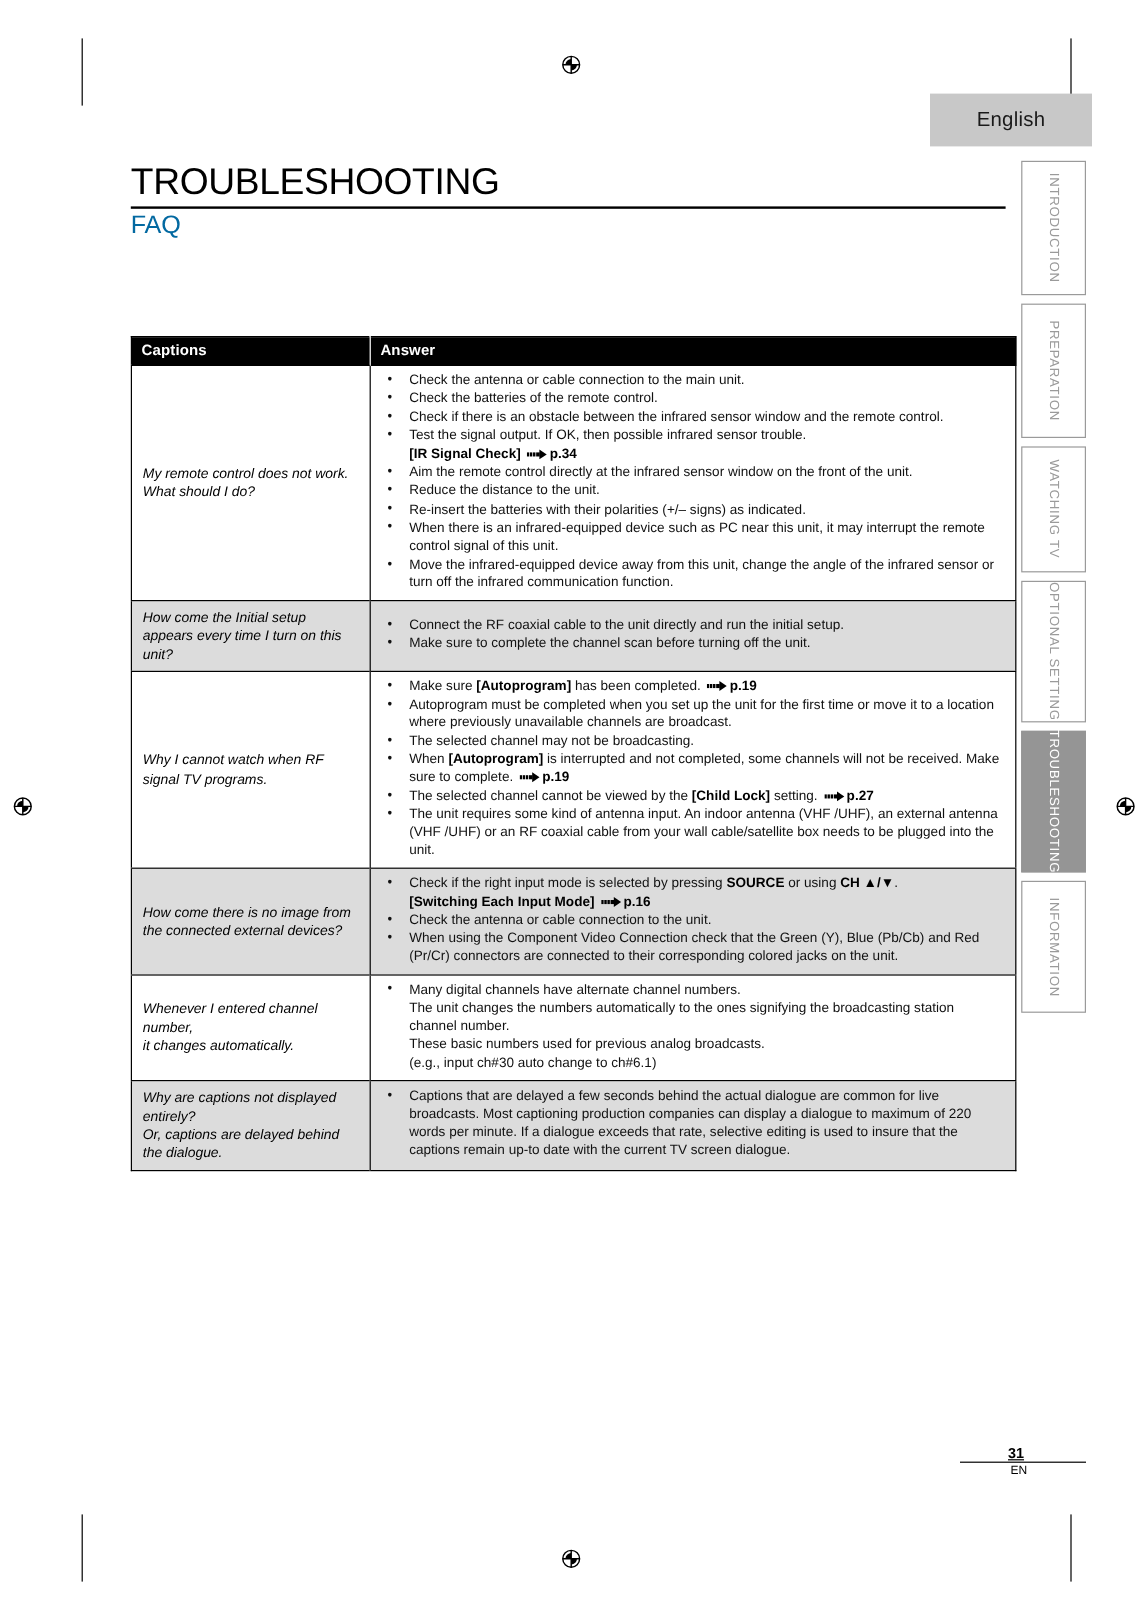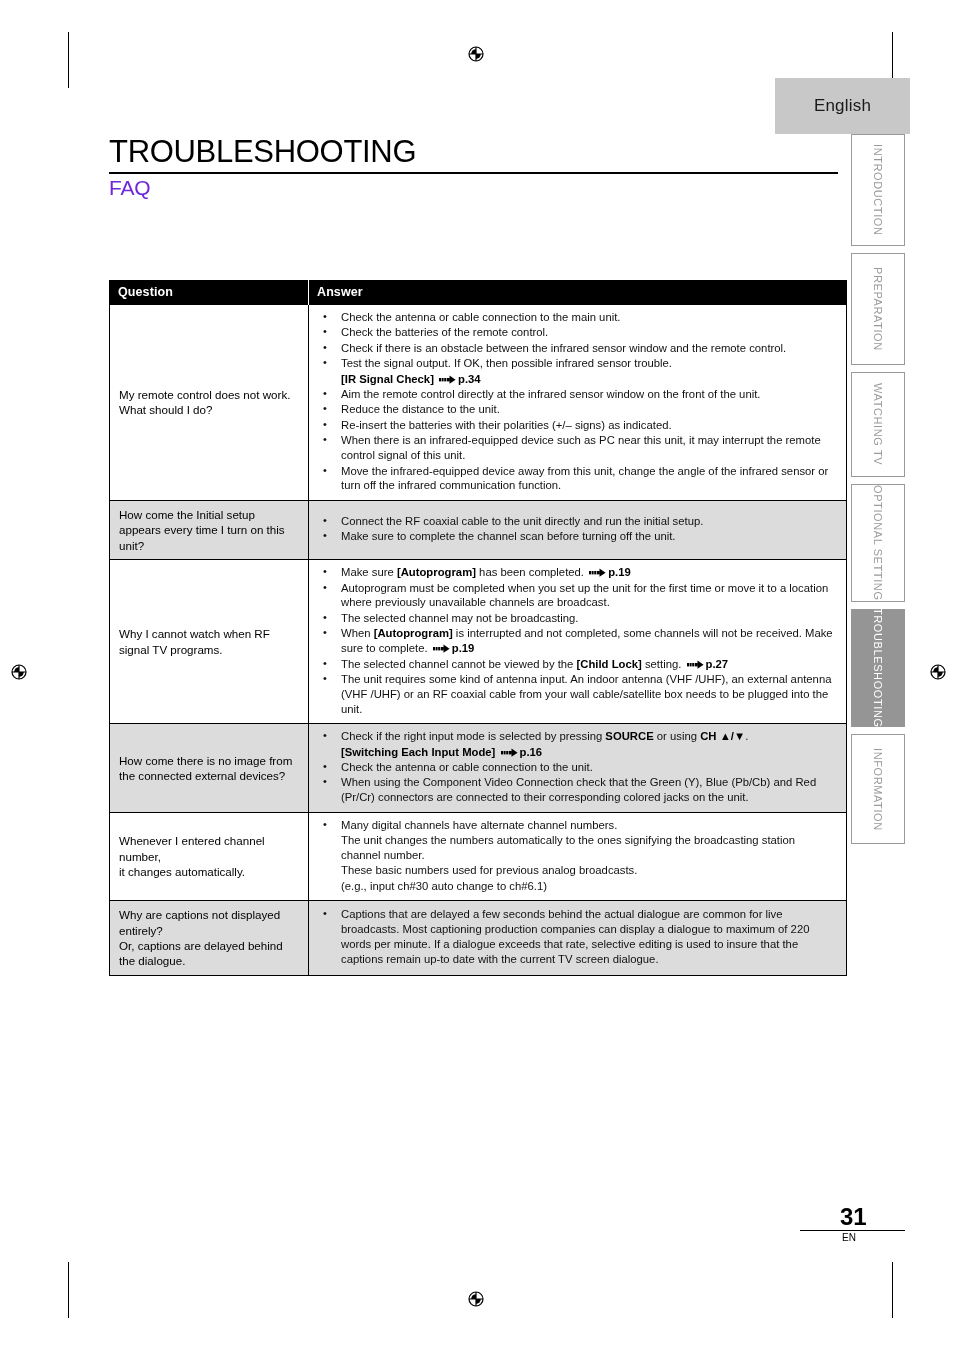--- a/index.html
+++ b/index.html
@@ -29,21 +29,21 @@
     height: 22px;
   }
   .regmark svg { display: block; }
 
   
   .lang-block {
     position: absolute;
     left: 775px;
     top: 78px;
     width: 135px;
-    height: 56px;
+    height: 44px;
     background: #c8c8c8;
     display: flex;
     align-items: center;
     justify-content: center;
   }
   .lang-block .lang-text {
     font-size: 17px;
     color: #1a1a1a;
     letter-spacing: 0.2px;
   }
@@ -65,21 +65,21 @@
   }
   .title-rule {
     border-bottom: 2.5px solid #000;
     margin-top: 3px;
   }
   .doc-subtitle {
     font-size: 21px;
     font-weight: 400;
     margin: 2px 0 0 0;
     letter-spacing: -0.2px;
-    color: #6d28d9;
+    color: #0369a1;
   }
 
   
   .side-tabs {
     position: absolute;
     left: 851px;
     top: 134px;
     width: 54px;
   }
   .side-tab {
@@ -138,20 +138,21 @@
     font-size: 11.3px;
     line-height: 1.32;
     color: #111;
   }
   .faq-table td.q-cell {
     padding: 6px 8px 6px 9px;
     border-right: 1.5px solid #000;
     font-size: 11.6px;
     line-height: 1.33;
     color: #000;
+    font-style: italic;
   }
   .faq-table td.a-cell {
     padding: 5px 9px 6px 8px;
   }
   .faq-table tr.shaded td { background: #dcdcdc; }
   .faq-table tr.plain td { background: #ffffff; }
 
   
   ul.ans {
     list-style: none;
@@ -190,24 +191,25 @@
 
   
   .footer {
     position: absolute;
     left: 800px;
     top: 1205px;
     width: 105px;
     text-align: left;
   }
   .footer .pg-num {
-    font-size: 24px;
+    font-size: 12px;
     font-weight: bold;
     line-height: 1;
     padding-left: 40px;
+    text-decoration: underline;
   }
   .footer .pg-rule {
     border-bottom: 1.8px solid #000;
     margin-top: 1px;
     width: 105px;
   }
   .footer .pg-lang {
     font-size: 10px;
     padding-left: 42px;
     margin-top: 1px;
@@ -286,21 +288,21 @@
     </div>
   </div>
 
 <table class="faq-table">
   <colgroup>
       <col class="c-q">
       <col class="c-a">
     </colgroup>
   <thead>
     <tr>
-      <th class="th-q">Question</th>
+      <th class="th-q">Captions</th>
       <th class="th-a">Answer</th>
     </tr>
   </thead>
   <tbody id="faq-body">
       <tr class="plain">
         <td class="q-cell">My remote control does not work.<br>What should I do?</td>
         <td class="a-cell">
           <ul class="ans">
             <li>Check the antenna or cable connection to the main unit.</li>
             <li>Check the batteries of the remote control.</li>

